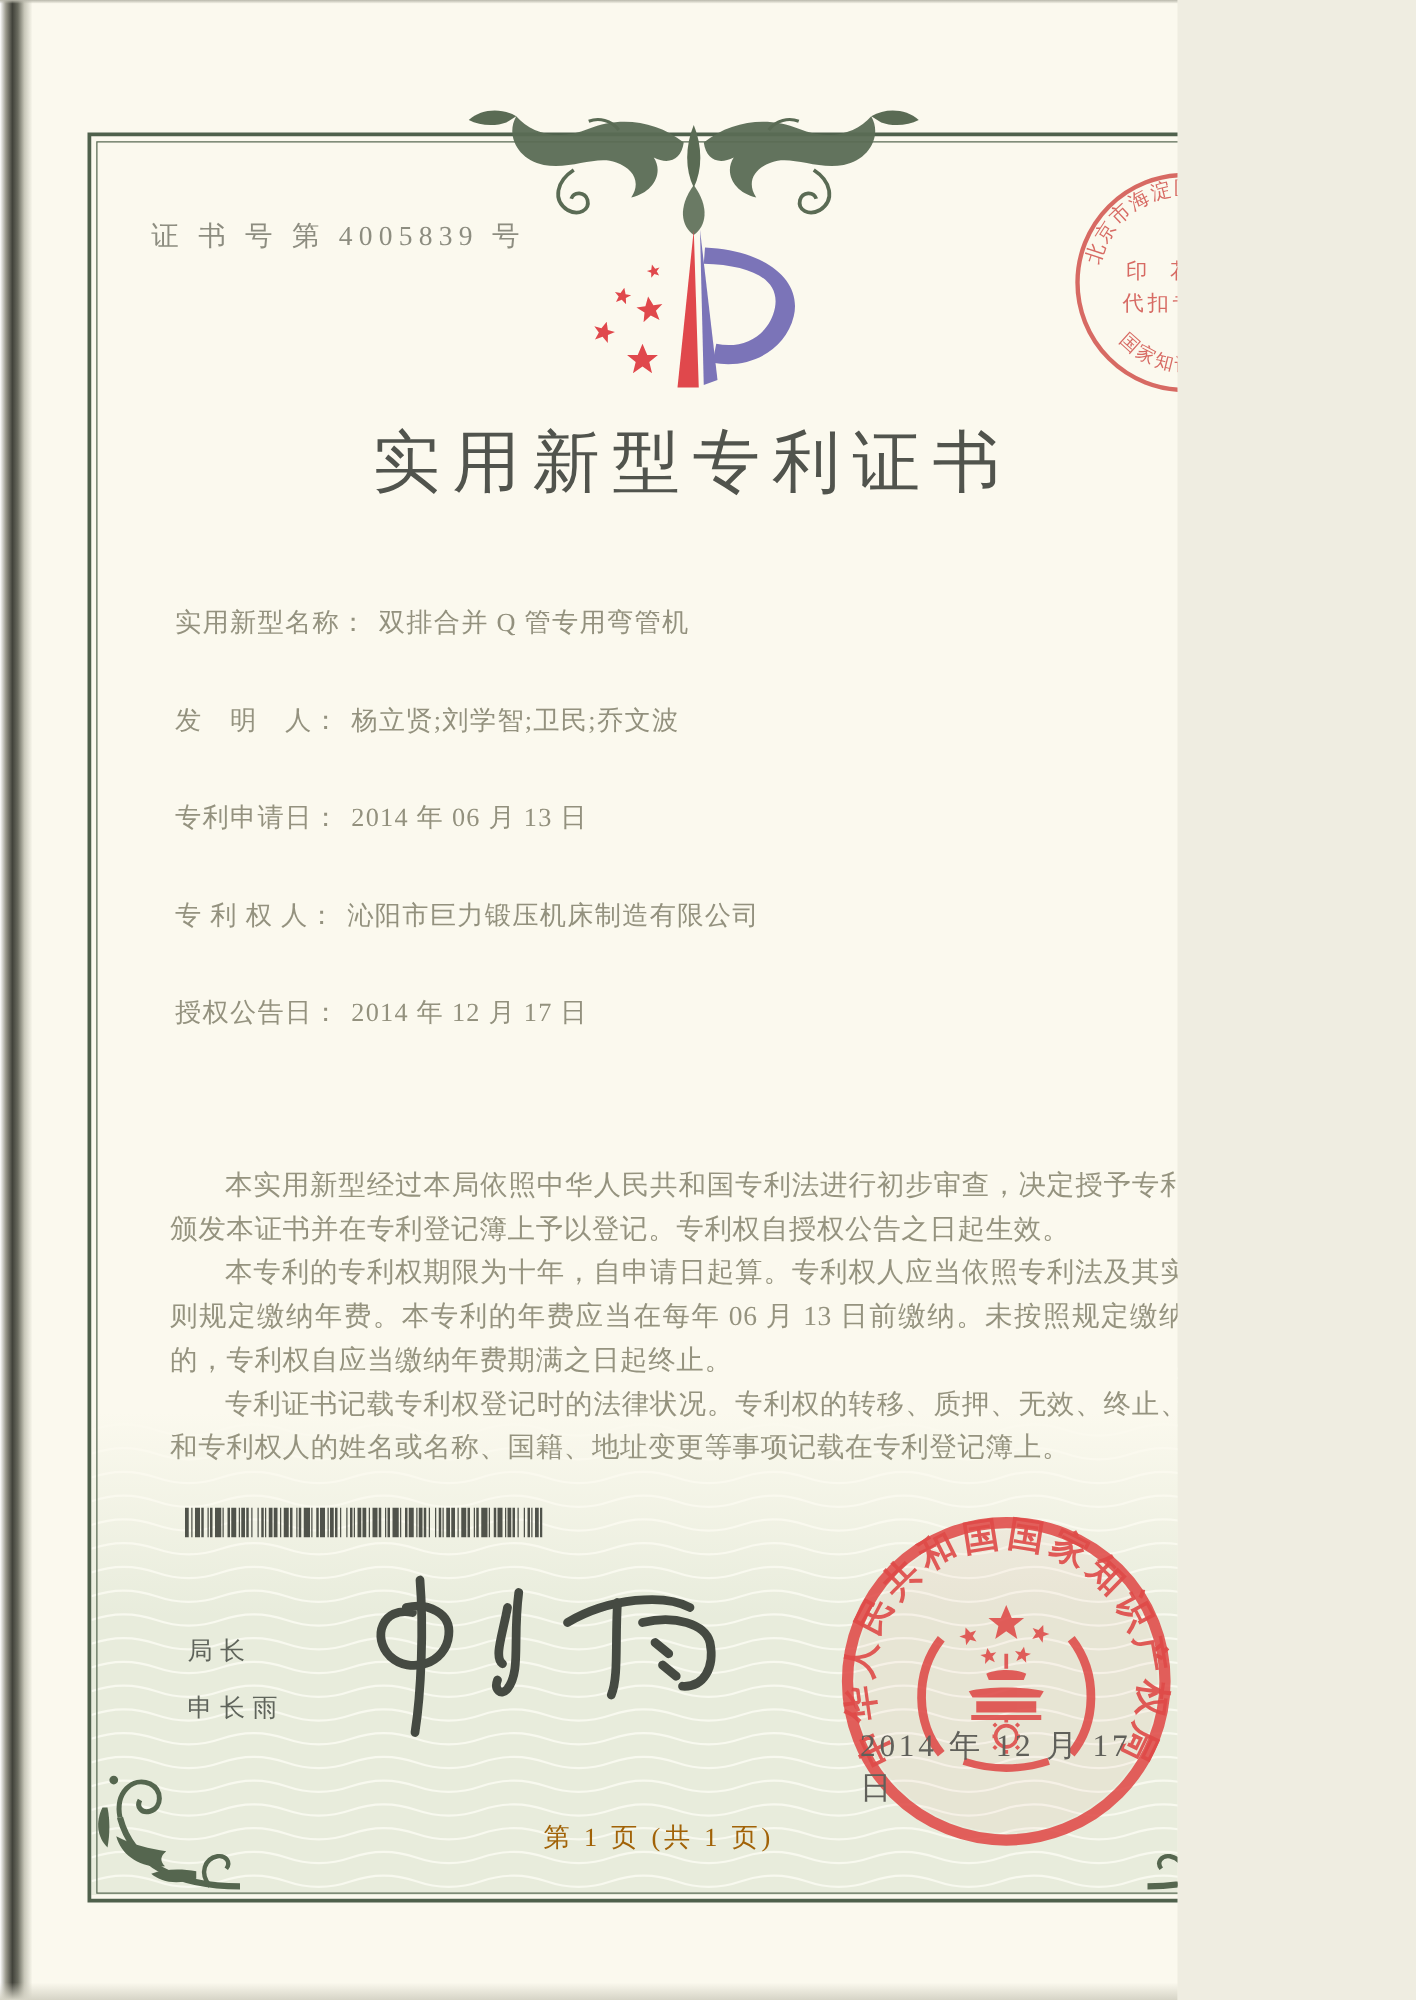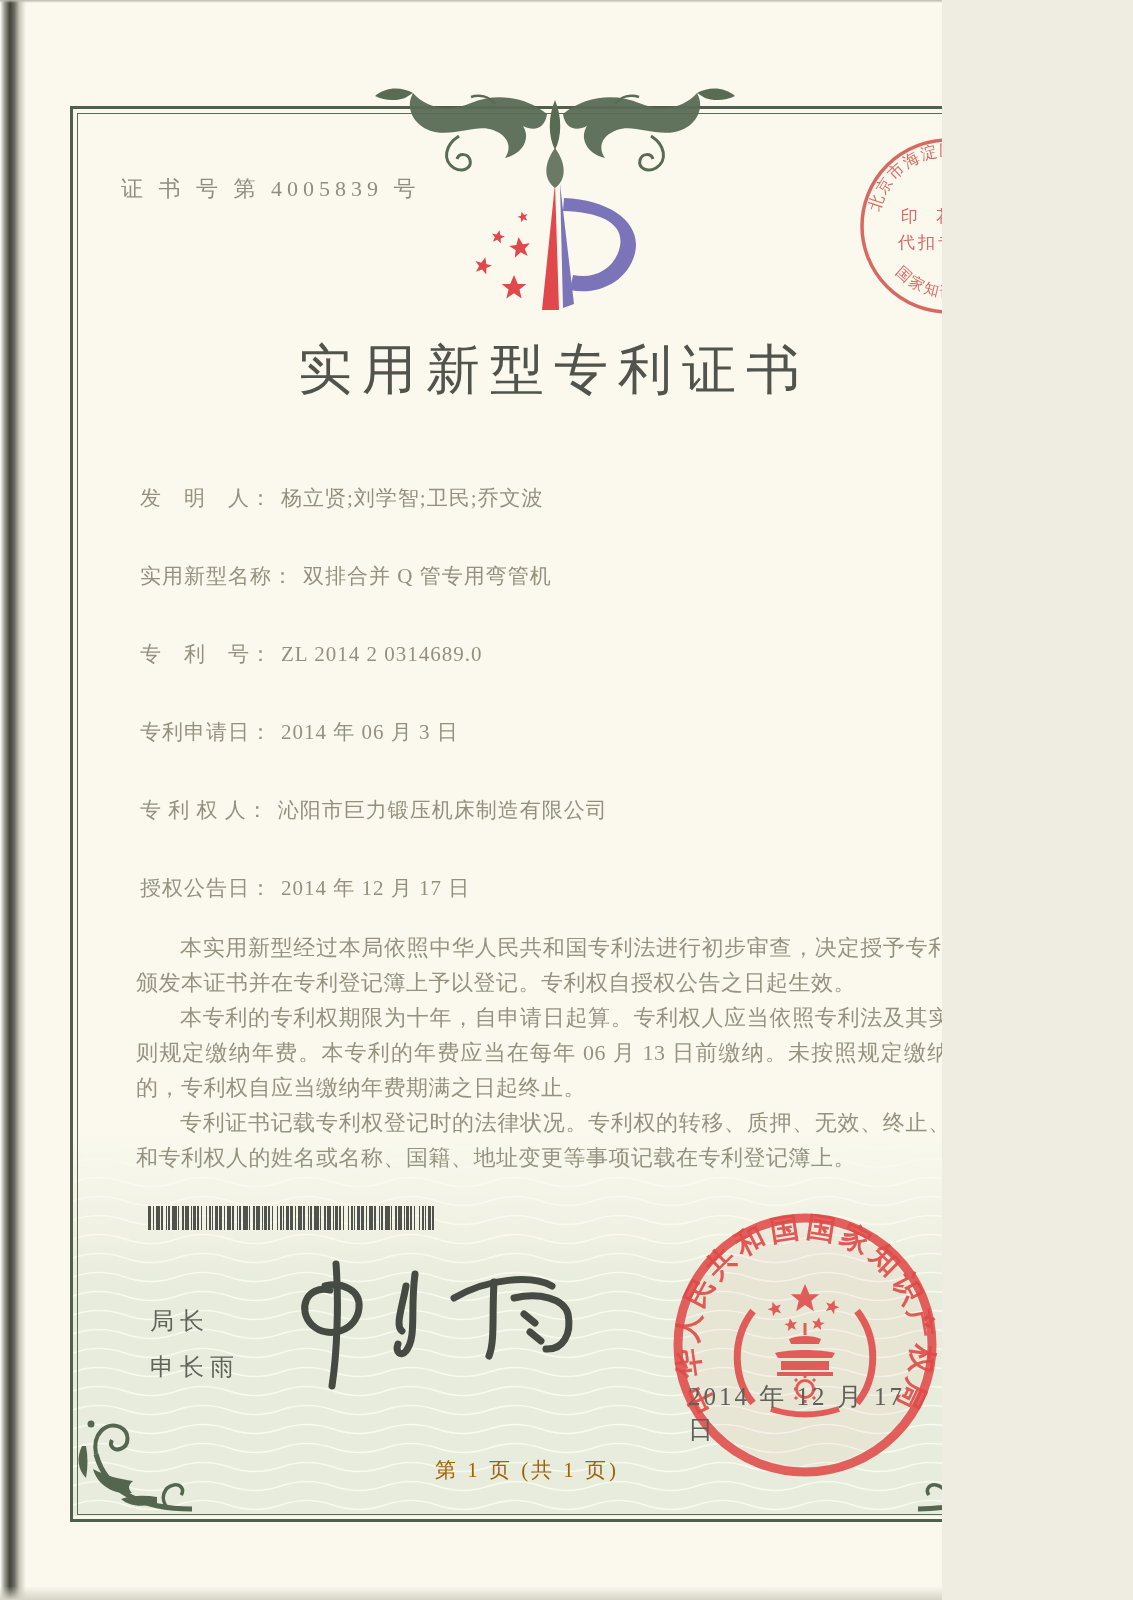--- a/index.html
+++ b/index.html
@@ -31,21 +31,21 @@
   .logo{left:450px;top:176px;z-index:4;}
   .title{left:70px;top:334px;width:968px;text-align:center;font-size:54px;font-weight:400;
     letter-spacing:10px;color:#51544d;z-index:4;}
   .fields{left:140px;top:484px;width:860px;z-index:4;display:flex;flex-direction:column;gap:48px;}
   .field-row{height:30px;font-size:21px;color:#94927f;letter-spacing:1px;white-space:nowrap;}
   .field-row .val{margin-left:9px;color:#93917e;}
   .paras{left:136px;top:930px;width:860px;z-index:4;font-size:22px;line-height:35px;
     color:#95937f;letter-spacing:0.5px;text-align:justify;}
   .paras p{margin:0;text-indent:2em;}
   .barcode{left:148px;top:1206px;z-index:4;}
-  .signer{left:150px;top:1298px;z-index:4;font-size:24px;color:#5f645b;letter-spacing:6px;line-height:46px;}
+  .signer{left:150px;top:1298px;z-index:4;font-size:20px;color:#5f645b;letter-spacing:6px;line-height:46px;}
   .signature{left:278px;top:1252px;z-index:4;}
   .office-seal{left:668px;top:1208px;z-index:5;}
   .issue-date{left:688px;top:1380px;z-index:6;font-size:25px;letter-spacing:3px;color:#60605a;}
   .page-footer{left:72px;top:1456px;width:910px;text-align:center;font-size:21px;
     letter-spacing:3px;color:#a16207;z-index:4;}
   .tax-stamp{left:858px;top:136px;z-index:5;}
 
   svg text{font-family:"Liberation Serif","DejaVu Serif",serif;}
 </style>
 </head>
@@ -141,30 +141,27 @@
       <use href="#st" transform="translate(70,72) scale(1.1) rotate(-8)"></use>
       <use href="#st" transform="translate(33,90) scale(0.9) rotate(15)"></use>
       <use href="#st" transform="translate(64,112) scale(1.3)"></use>
     </g>
   </svg>
 
   <div class="abs title">实用新型专利证书</div>
 
   <div class="abs fields">
     <div class="field-row">
+      <span class="lbl">实用新型名称：</span><span class="val">双排合并 Q 管专用弯管机</span>
+    </div>
+    <div class="field-row">
       <span class="lbl">发　明　人：</span><span class="val">杨立贤;刘学智;卫民;乔文波</span>
     </div>
     <div class="field-row">
-      <span class="lbl">实用新型名称：</span><span class="val">双排合并 Q 管专用弯管机</span>
-    </div>
-    <div class="field-row">
-      <span class="lbl">专　利　号：</span><span class="val">ZL 2014 2 0314689.0</span>
-    </div>
-    <div class="field-row">
-      <span class="lbl">专利申请日：</span><span class="val">2014 年 06 月 3 日</span>
+      <span class="lbl">专利申请日：</span><span class="val">2014 年 06 月 13 日</span>
     </div>
     <div class="field-row">
       <span class="lbl">专 利 权 人：</span><span class="val">沁阳市巨力锻压机床制造有限公司</span>
     </div>
     <div class="field-row">
       <span class="lbl">授权公告日：</span><span class="val">2014 年 12 月 17 日</span>
     </div>
   </div>
 
   <div class="abs paras">

